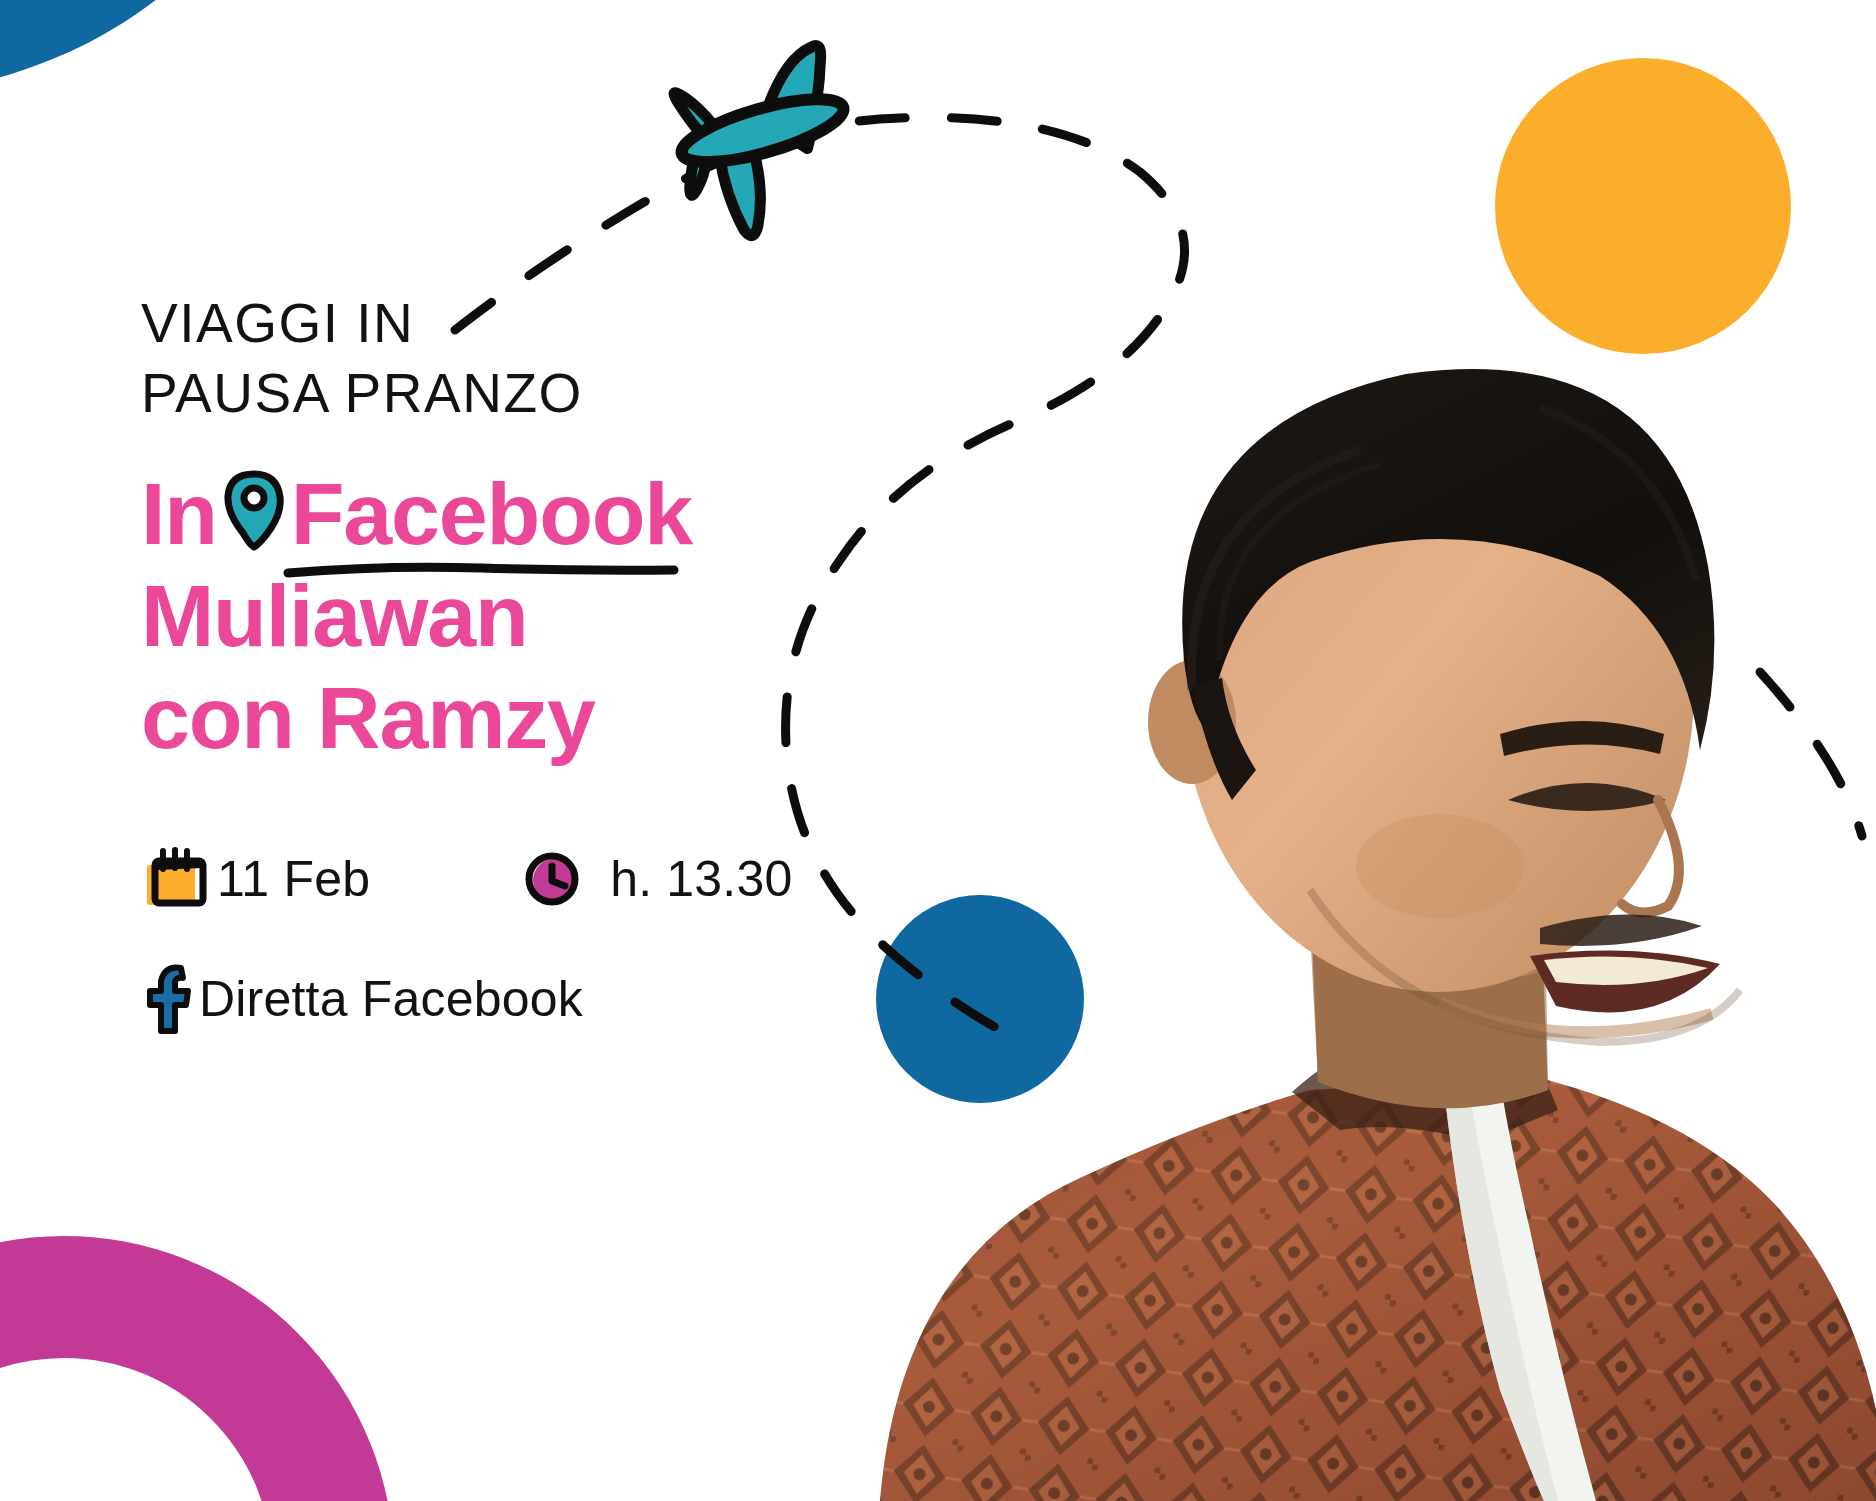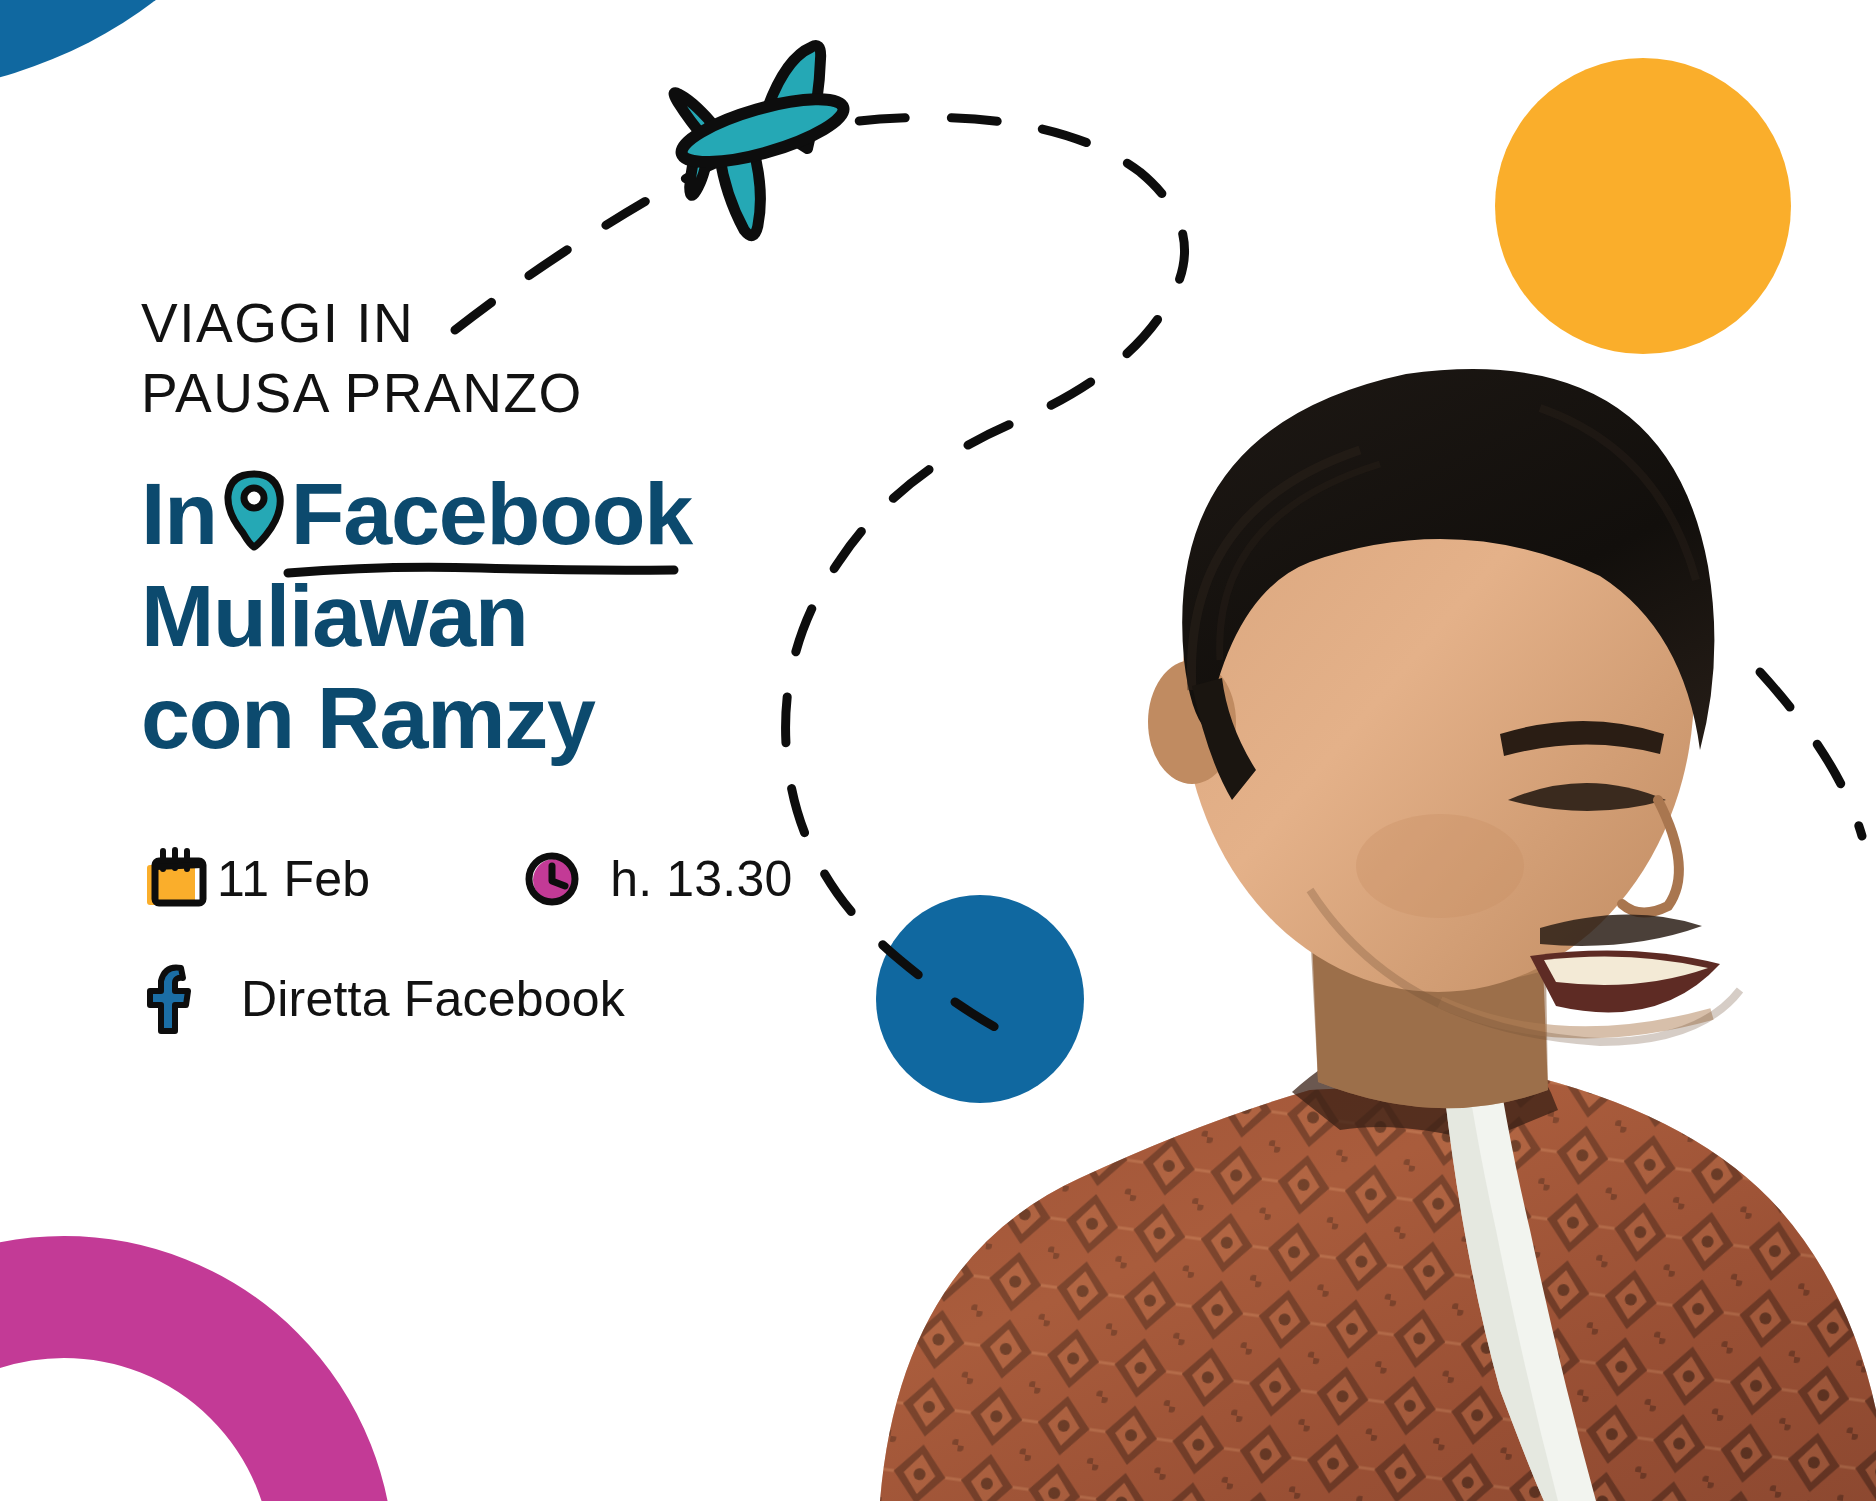--- a/index.html
+++ b/index.html
@@ -98,21 +98,21 @@
     line-height: 1.28;
     letter-spacing: 1.5px;
     color: #121212;
     font-weight: 400;
     margin: 0 0 34px 0;
     white-space: pre-line;
   }
 
   .headline {
     margin: 0;
-    color: #0c4a6e;
+    color: #ec4899;
     font-weight: 700;
     font-size: 88px;
     line-height: 1.16;
     letter-spacing: -1.2px;
   }
 
   .headline-row {
     display: flex;
     align-items: center;
     gap: 0;
@@ -171,21 +171,21 @@
   }
   .icon-box svg { display: block; }
 
   .cal-icon { width: 72px; height: 72px; }
   .clock-icon { width: 62px; height: 62px; }
   .fb-icon { width: 58px; height: 72px; }
 
   .date-label { margin-left: 4px; }
   .time-gap { width: 72px; flex: none; }
   .time-label { margin-left: 26px; }
-  .fb-label { margin-left: 42px; }
+  .fb-label { }
 </style>
 </head>
 <body>
 
 <div id="poster">
 
   <div class="shape-layer">
     <div class="blue-corner"></div>
     <div class="orange-circle"></div>
     <div class="blue-circle"></div>

